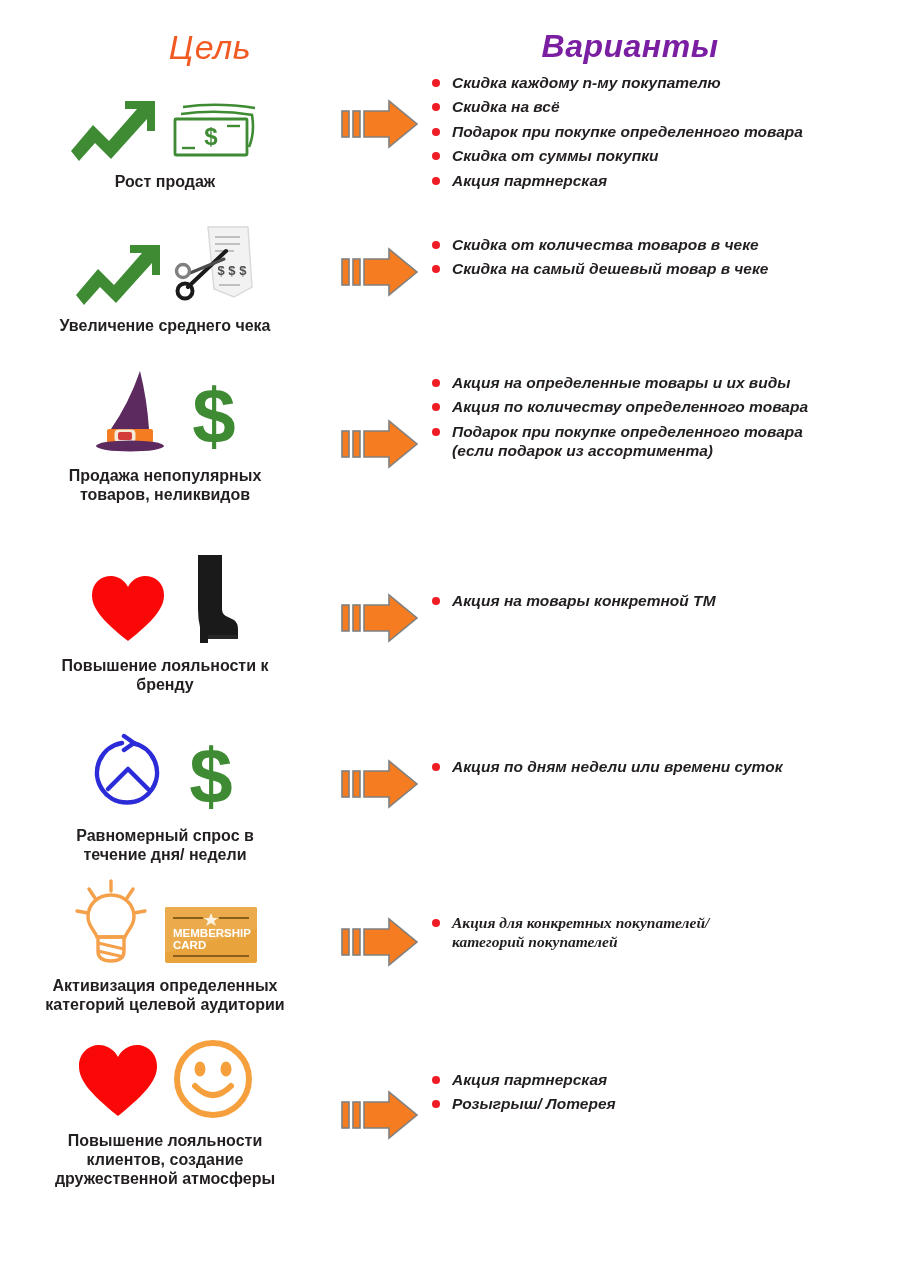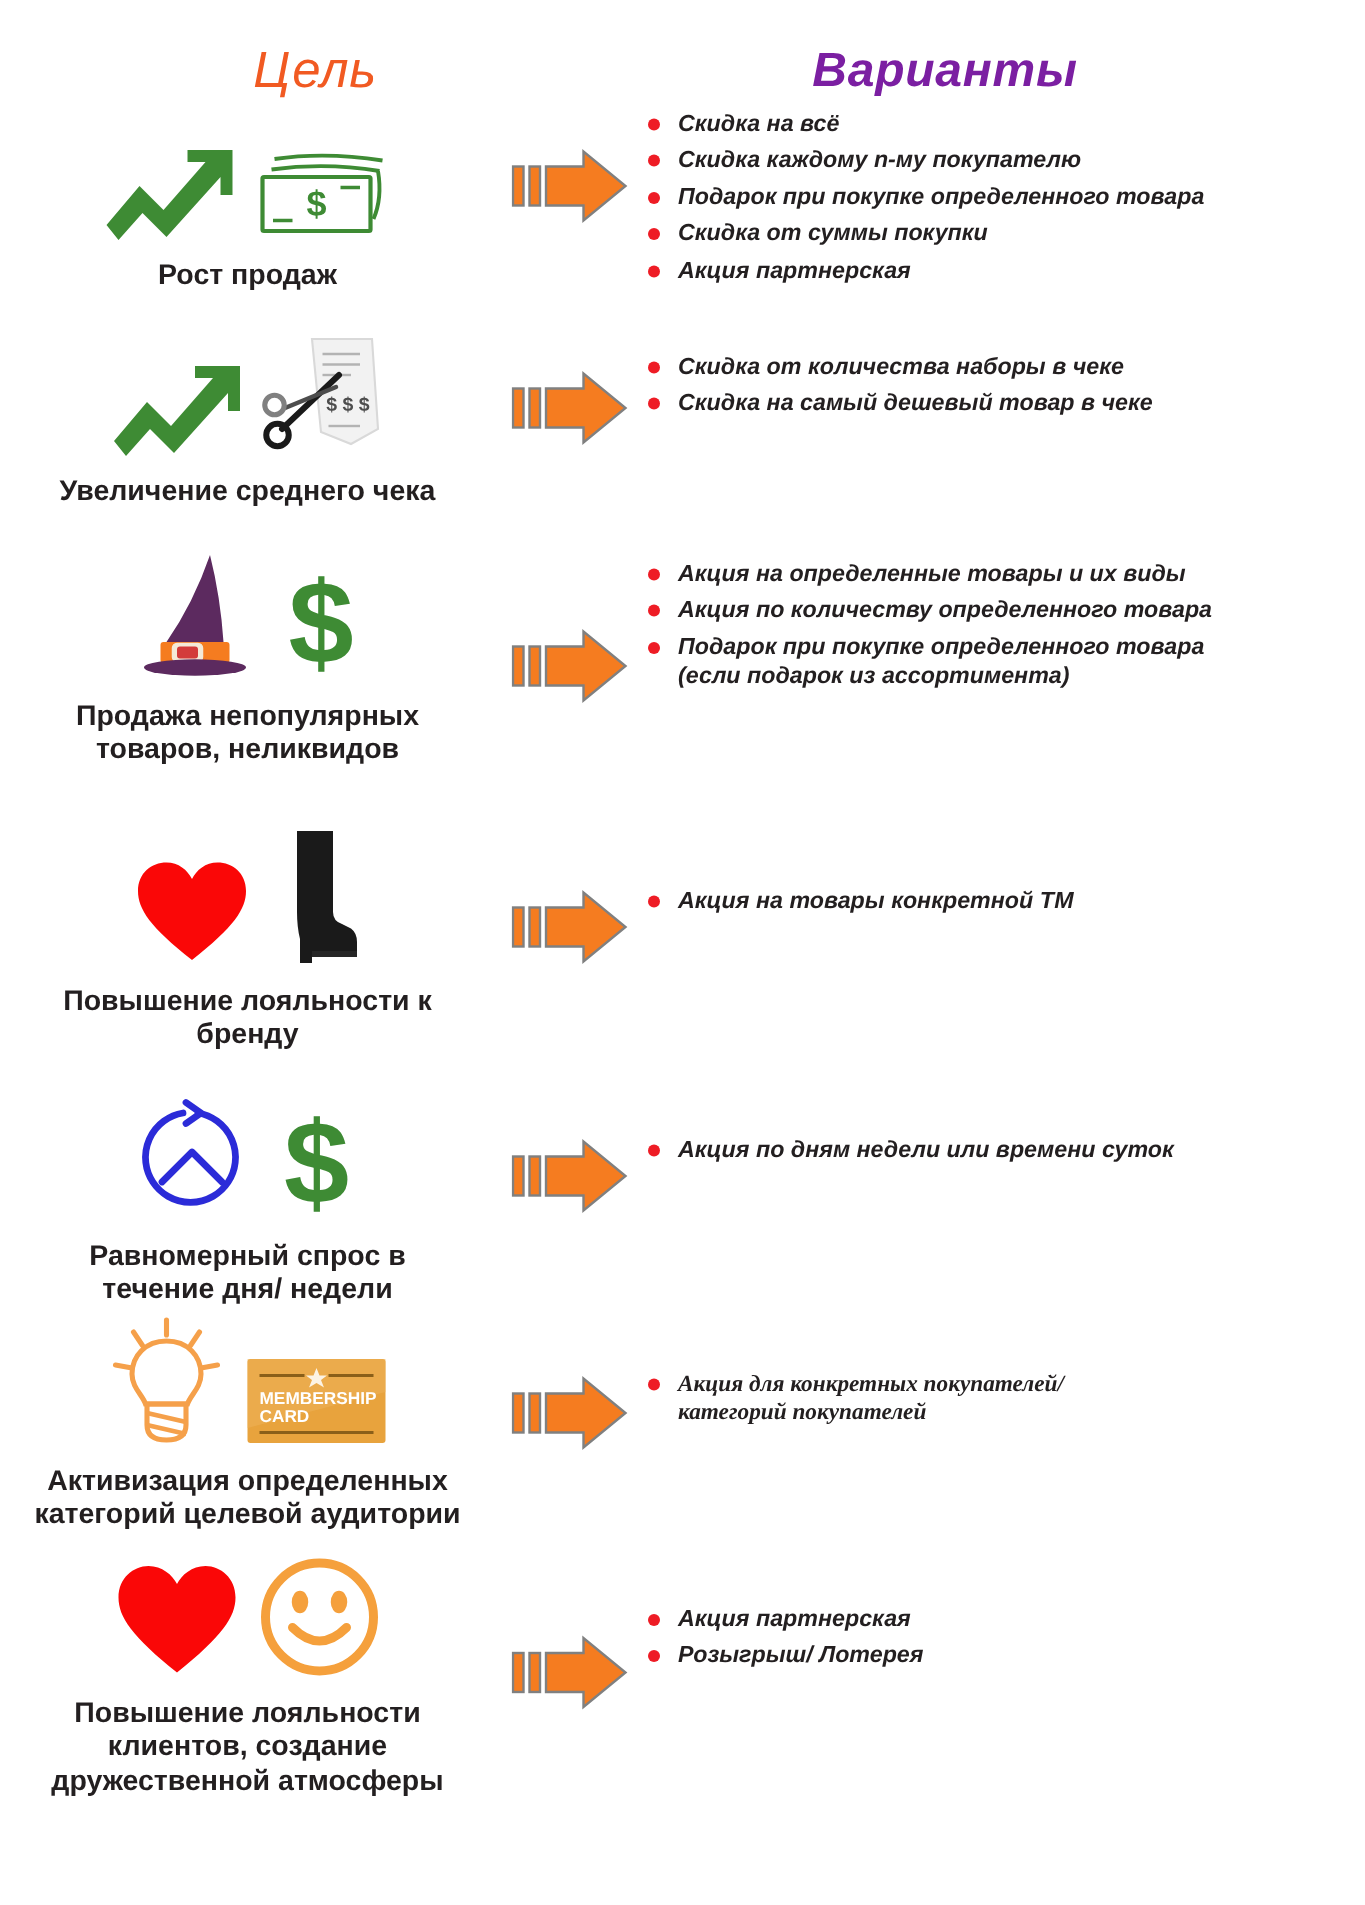--- a/index.html
+++ b/index.html
@@ -62,21 +62,21 @@
   }
   .icon-pair {
     display: flex;
     align-items: flex-end;
     justify-content: center;
     gap: 12px;
     height: 92px;
   }
   .goal-label {
     margin-top: 8px;
-    font-size: 19px;
+    font-size: 16px;
     font-weight: bold;
     line-height: 1.18;
     text-align: center;
     color: #231f20;
     white-space: pre-line;
   }
 
   .arrow-cell {
     width: 100px;
     display: flex;
@@ -177,22 +177,22 @@
     <span>
       <svg width="78" height="50" viewBox="0 0 78 50">
         <rect x="1" y="12" width="7" height="26" fill="#F57C20" stroke="#808080" stroke-width="1.6"></rect>
         <rect x="12" y="12" width="7" height="26" fill="#F57C20" stroke="#808080" stroke-width="1.6"></rect>
         <polygon points="23,12 48,12 48,2 76,25 48,48 48,38 23,38" fill="#F57C20" stroke="#808080" stroke-width="1.6" stroke-linejoin="miter"></polygon>
       </svg>
     </span>
   </div>
   <div class="options-cell opt-pad-1">
     <ul class="bullets">
+      <li>Скидка каждому n-му покупателю</li>
       <li>Скидка на всё</li>
-      <li>Скидка каждому n-му покупателю</li>
       <li>Подарок при покупке определенного товара</li>
       <li>Скидка от суммы покупки</li>
       <li>Акция партнерская</li>
     </ul>
   </div>
 </div>
 
 <div class="row r2">
   <div class="goal-cell">
     <div class="icon-pair">
@@ -222,21 +222,21 @@
     <span>
       <svg width="78" height="50" viewBox="0 0 78 50">
         <rect x="1" y="12" width="7" height="26" fill="#F57C20" stroke="#808080" stroke-width="1.6"></rect>
         <rect x="12" y="12" width="7" height="26" fill="#F57C20" stroke="#808080" stroke-width="1.6"></rect>
         <polygon points="23,12 48,12 48,2 76,25 48,48 48,38 23,38" fill="#F57C20" stroke="#808080" stroke-width="1.6" stroke-linejoin="miter"></polygon>
       </svg>
     </span>
   </div>
   <div class="options-cell opt-pad-2">
     <ul class="bullets">
-      <li>Скидка от количества наборы в чеке</li>
+      <li>Скидка от количества товаров в чеке</li>
       <li>Скидка на самый дешевый товар в чеке</li>
     </ul>
   </div>
 </div>
 
 <div class="row r3">
   <div class="goal-cell">
     <div class="icon-pair">
       <span>
         <svg width="86" height="88" viewBox="0 0 86 88">

